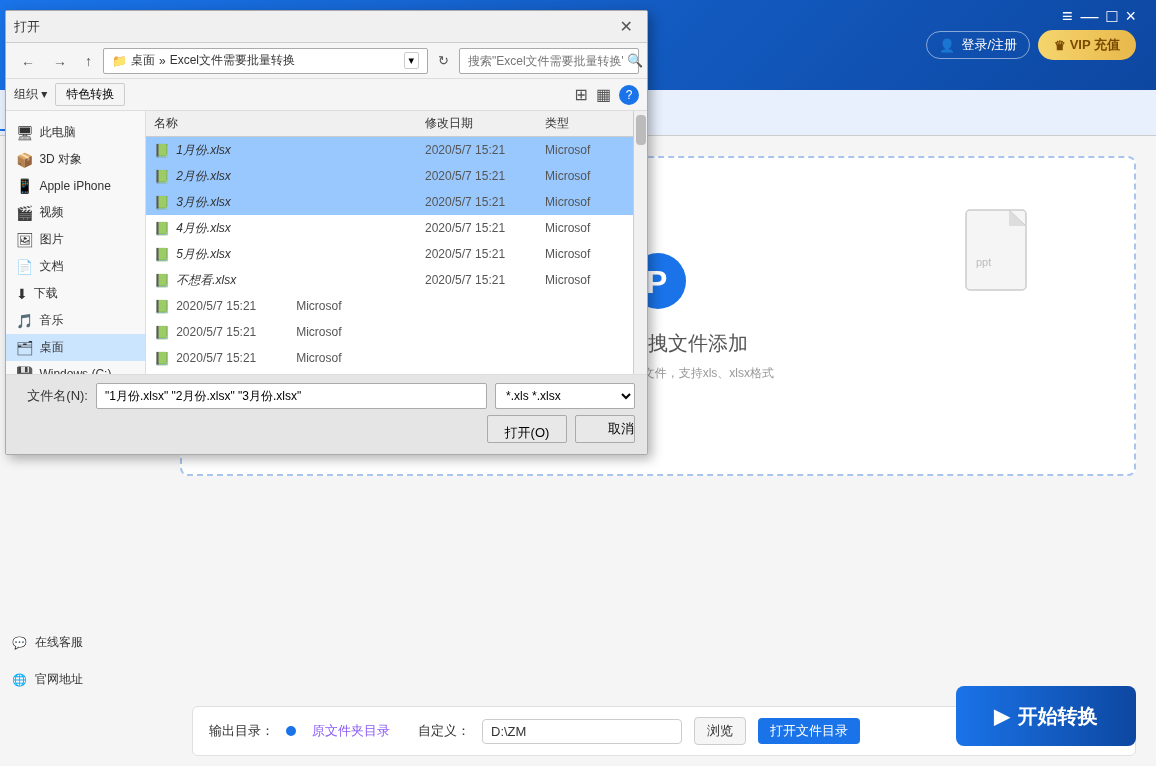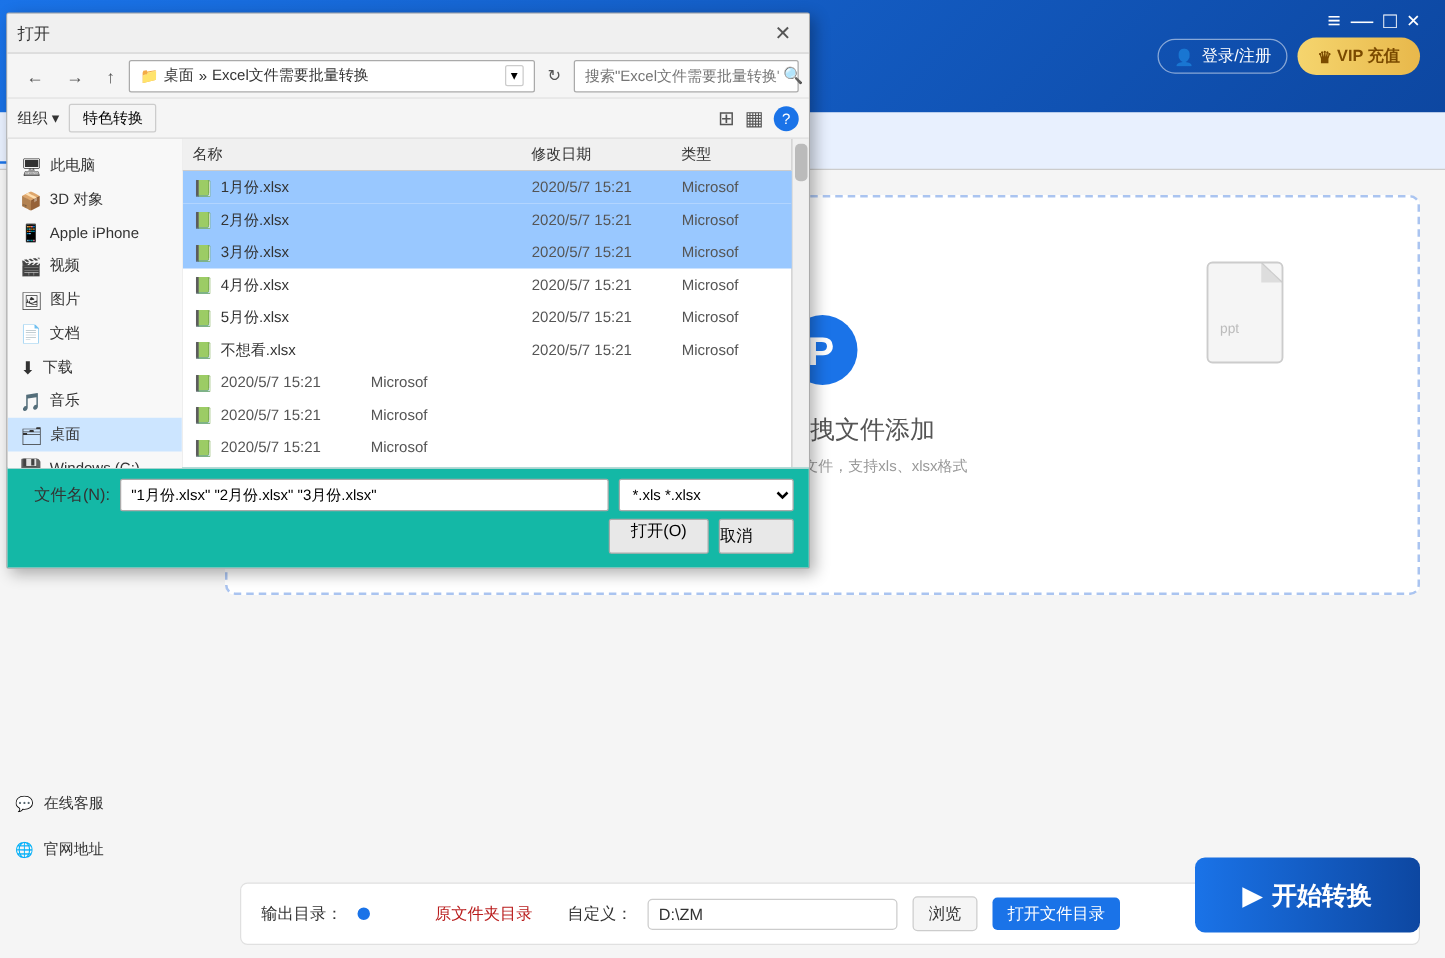--- a/index.html
+++ b/index.html
@@ -120,21 +120,21 @@
 
     
     .output-area {
       position: absolute; bottom: 30px; left: 192px; right: 20px; height: 50px;
       background: #fff; border: 1px solid #e0e0e0; border-radius: 6px;
       display: flex; align-items: center; padding: 0 16px; gap: 12px;
     }
 
     .output-label { font-size: 13px; color: #333; white-space: nowrap; }
     .radio-dot { width: 10px; height: 10px; border-radius: 50%; background: #1a73e8; border: 2px solid #1a73e8; margin-right: 4px; display: inline-block; }
-    .radio-option { display: flex; align-items: center; font-size: 13px; color: #b91c1c; margin-left: 36px; }
+    .radio-option { display: flex; align-items: center; font-size: 13px; color: #8b5cf6; }
 
     .custom-label { font-size: 13px; color: #333; margin-left: 16px; }
     .custom-input {
       border: 1px solid #ccc; border-radius: 4px; padding: 4px 8px; font-size: 13px;
       width: 200px; color: #333;
     }
 
     .browse-btn {
       background: #f5f5f5; border: 1px solid #ccc; border-radius: 4px;
       padding: 4px 12px; font-size: 13px; cursor: pointer; color: #333;
@@ -222,26 +222,26 @@
 
     .file-list-scroll { overflow-y: auto; height: calc(100% - 26px); }
 
     .file-item {
       display: flex; align-items: center; height: 26px; padding: 0 8px;
       font-size: 12px; color: #333; cursor: pointer;
     }
     .file-item.selected { background: #99c8ff; }
 
     .file-item-icon { font-size: 13px; color: #1d7a40; margin-right: 6px; }
-    .file-col-name-cell { flex: 1; overflow: hidden; white-space: nowrap; text-overflow: ellipsis; }
+    .file-col-name-cell { flex: 1; overflow: hidden; white-space: nowrap; text-overflow: ellipsis; font-style: italic; }
     .file-col-date-cell { width: 120px; color: #555; }
     .file-col-type-cell { width: 80px; color: #555; }
 
     .dialog-footer {
-      height: 80px; border-top: 1px solid #ddd; background: #14b8a6;
+      height: 80px; border-top: 1px solid #ddd; background: #e5e5e5;
       padding: 8px 12px; display: flex; flex-direction: column; gap: 6px;
     }
 
     .dialog-filename-row {
       display: flex; align-items: center; gap: 8px;
     }
 
     .dialog-filename-label { font-size: 13px; color: #333; width: 70px; text-align: right; }
 
     .dialog-filename-input {
@@ -253,26 +253,26 @@
       width: 140px; height: 26px; border: 1px solid #aaa; border-radius: 2px;
       padding: 0 6px; font-size: 12px; background: #fff;
     }
 
     .dialog-btn-row {
       display: flex; align-items: center; justify-content: flex-end; gap: 8px;
     }
 
     .dialog-open-btn {
       width: 80px; height: 28px; background: #e8e8e8; border: 1px solid #aaa;
-      border-radius: 2px; font-size: 13px; cursor: pointer; display: flex; align-items: flex-start; justify-content: center;
+      border-radius: 2px; font-size: 13px; cursor: pointer; display: flex; align-items: flex-end; justify-content: center;
     }
 
     .dialog-cancel-btn {
       width: 60px; height: 28px; background: #e8e8e8; border: 1px solid #aaa;
-      border-radius: 2px; font-size: 13px; cursor: pointer; display: flex; align-items: center; justify-content: flex-start;
+      border-radius: 2px; font-size: 13px; cursor: pointer; display: flex; align-items: center; justify-content: flex-end;
     }
 
     .scrollbar-placeholder {
       width: 14px; background: #f0f0f0; border-left: 1px solid #ccc;
       display: flex; flex-direction: column; align-items: center;
     }
 
     .scroll-thumb {
       width: 10px; height: 30px; background: #bbb; border-radius: 4px; margin-top: 4px;
     }

